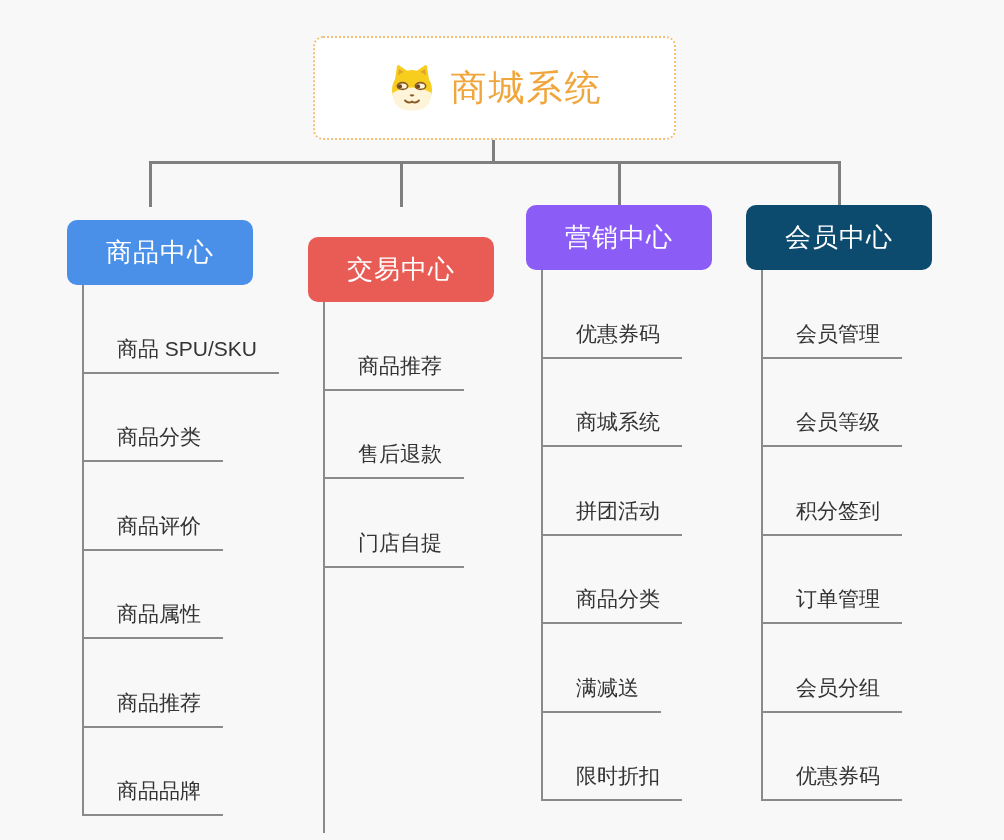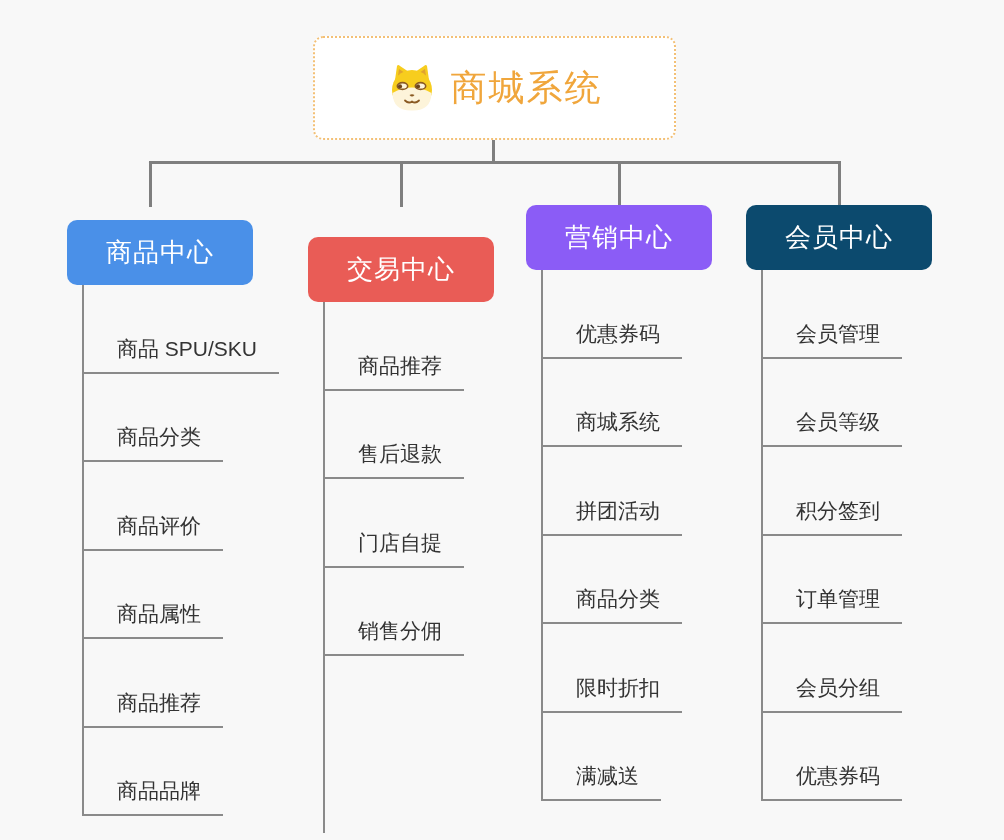--- a/index.html
+++ b/index.html
@@ -121,46 +121,43 @@
   <div class="column">
     <div class="slot">
         <span class="child">商品推荐</span>
       </div>
     <div class="slot">
         <span class="child">售后退款</span>
       </div>
     <div class="slot">
         <span class="child">门店自提</span>
       </div>
-    <div class="slot">
-        <span class="child">销售分佣</span>
-      </div>
   </div>
 </div>
 
 <div class="branch branch-2">
   <div class="branch-box" style="background-color: #8b5cf6;">营销中心</div>
   <div class="column">
     <div class="slot">
         <span class="child">优惠券码</span>
       </div>
     <div class="slot">
         <span class="child">商城系统</span>
       </div>
     <div class="slot">
         <span class="child">拼团活动</span>
       </div>
     <div class="slot">
         <span class="child">商品分类</span>
       </div>
     <div class="slot">
-        <span class="child">限时折扣</span>
+        <span class="child">满减送</span>
       </div>
     <div class="slot">
-        <span class="child">满减送</span>
+        <span class="child">限时折扣</span>
       </div>
   </div>
 </div>
 
 <div class="branch branch-3">
   <div class="branch-box" style="background-color: #0c4a6e;">会员中心</div>
   <div class="column">
     <div class="slot">
         <span class="child">会员管理</span>
       </div>

